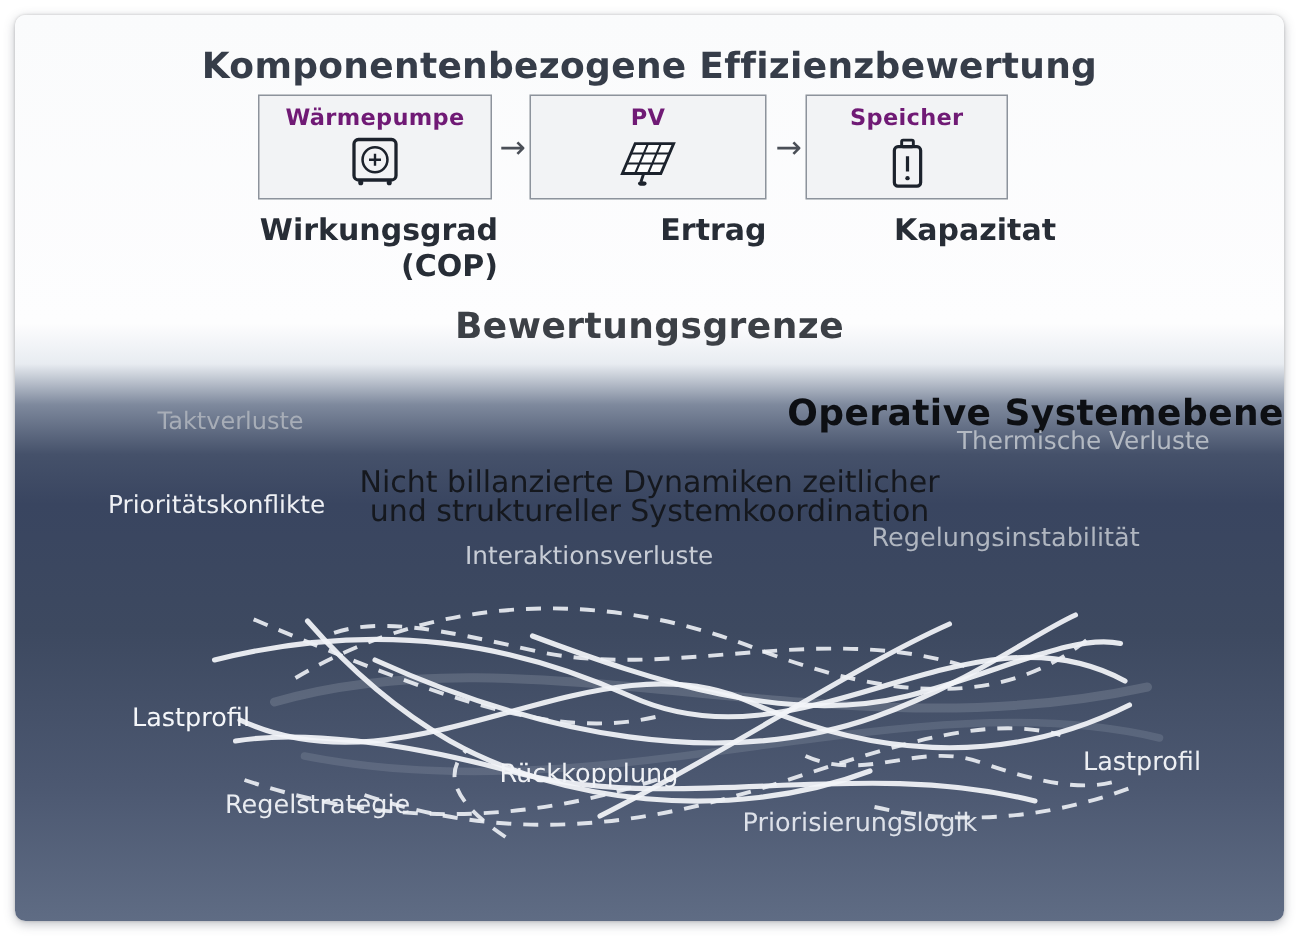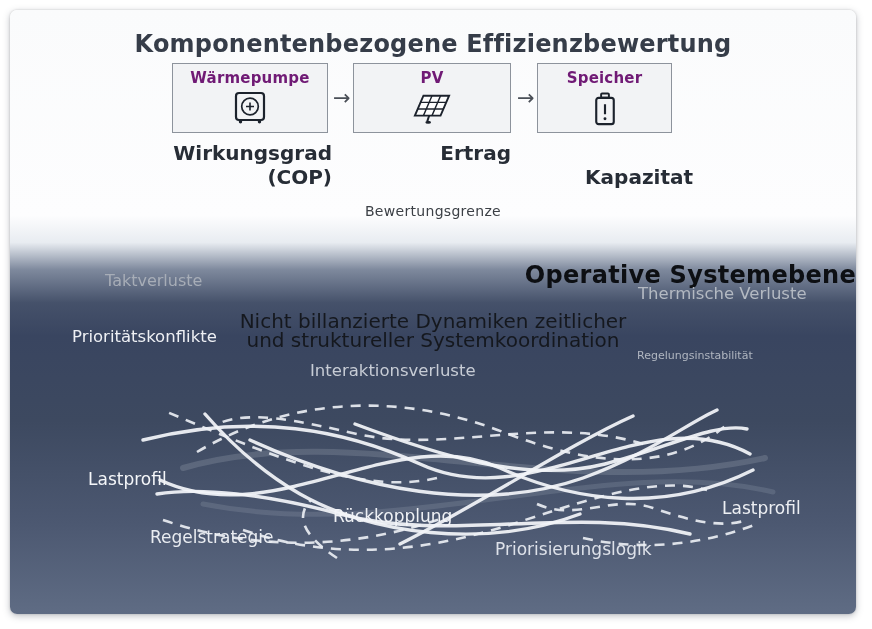--- a/index.html
+++ b/index.html
@@ -39,38 +39,38 @@
   .flow-arrow{
     position:absolute;top:76px;font-size:21px;color:#4a4f57;line-height:24px;
   }
   .arrow-1{left:323px;}
   .arrow-2{left:507px;}
   .comp-metric{
     position:absolute;top:131px;text-align:right;font-size:20px;color:#272d36;font-weight:bold;
   }
   .metric-1{left:158px;width:164px;}
   .metric-2{left:343px;width:158px;}
-  .metric-3{left:524px;width:159px;margin-top:24px;}
+  .metric-3{left:535px;width:159px;}
   .boundary-label{
     position:absolute;top:193px;left:0;width:100%;text-align:center;
-    font-size:14px;font-weight:400;color:#3c4046;letter-spacing:.3px;
+    font-size:24px;font-weight:700;color:#3c4046;letter-spacing:.3px;
   }
   .sys-title{
     position:absolute;top:251px;left:0;width:100%;text-align:right;
     font-size:24px;font-weight:700;color:#0d0f13;letter-spacing:.3px;
   }
   .sys-subtitle{
     position:absolute;top:302px;left:0;width:100%;text-align:center;
     font-size:20px;line-height:19px;color:#15181e;
   }
   .sl{position:absolute;white-space:nowrap;}
   #lbl-takt{left:95px;top:261px;color:#a7adb7;font-size:16px;}
   #lbl-therm{left:628px;top:274px;color:#b3b9c2;font-size:16.5px;}
   #lbl-prio{left:18px;top:317px;color:#eef0f4;font-size:16.5px;margin-left:44px;}
-  #lbl-regelinst{left:627px;top:339px;color:#b0b6c0;font-size:11px;}
+  #lbl-regelinst{left:571px;top:339px;color:#b0b6c0;font-size:17px;}
   #lbl-interakt{left:300px;top:351px;color:#c7ccd5;font-size:16.5px;}
   #lbl-last{left:78px;top:459px;color:#f4f6f9;font-size:17px;}
   #lbl-rueck{left:323px;top:496px;color:#eff1f5;font-size:17px;}
   #lbl-zeit{left:712px;top:488px;color:#edeff3;font-size:17px;}
   #lbl-regelstrat{left:140px;top:517px;color:#e9ecf1;font-size:17px;}
   #lbl-priorlogik{left:485px;top:529px;color:#dde1e9;font-size:17px;}
   .tangle{position:absolute;left:95px;top:372px;width:700px;height:180px;}
   .tangle path{fill:none;}
   .s{stroke:#f3f5f9;stroke-width:3.4;stroke-linecap:round;opacity:.93;}
   .d{stroke:#eef1f6;stroke-width:2.6;stroke-dasharray:10 8;stroke-linecap:butt;opacity:.9;}

